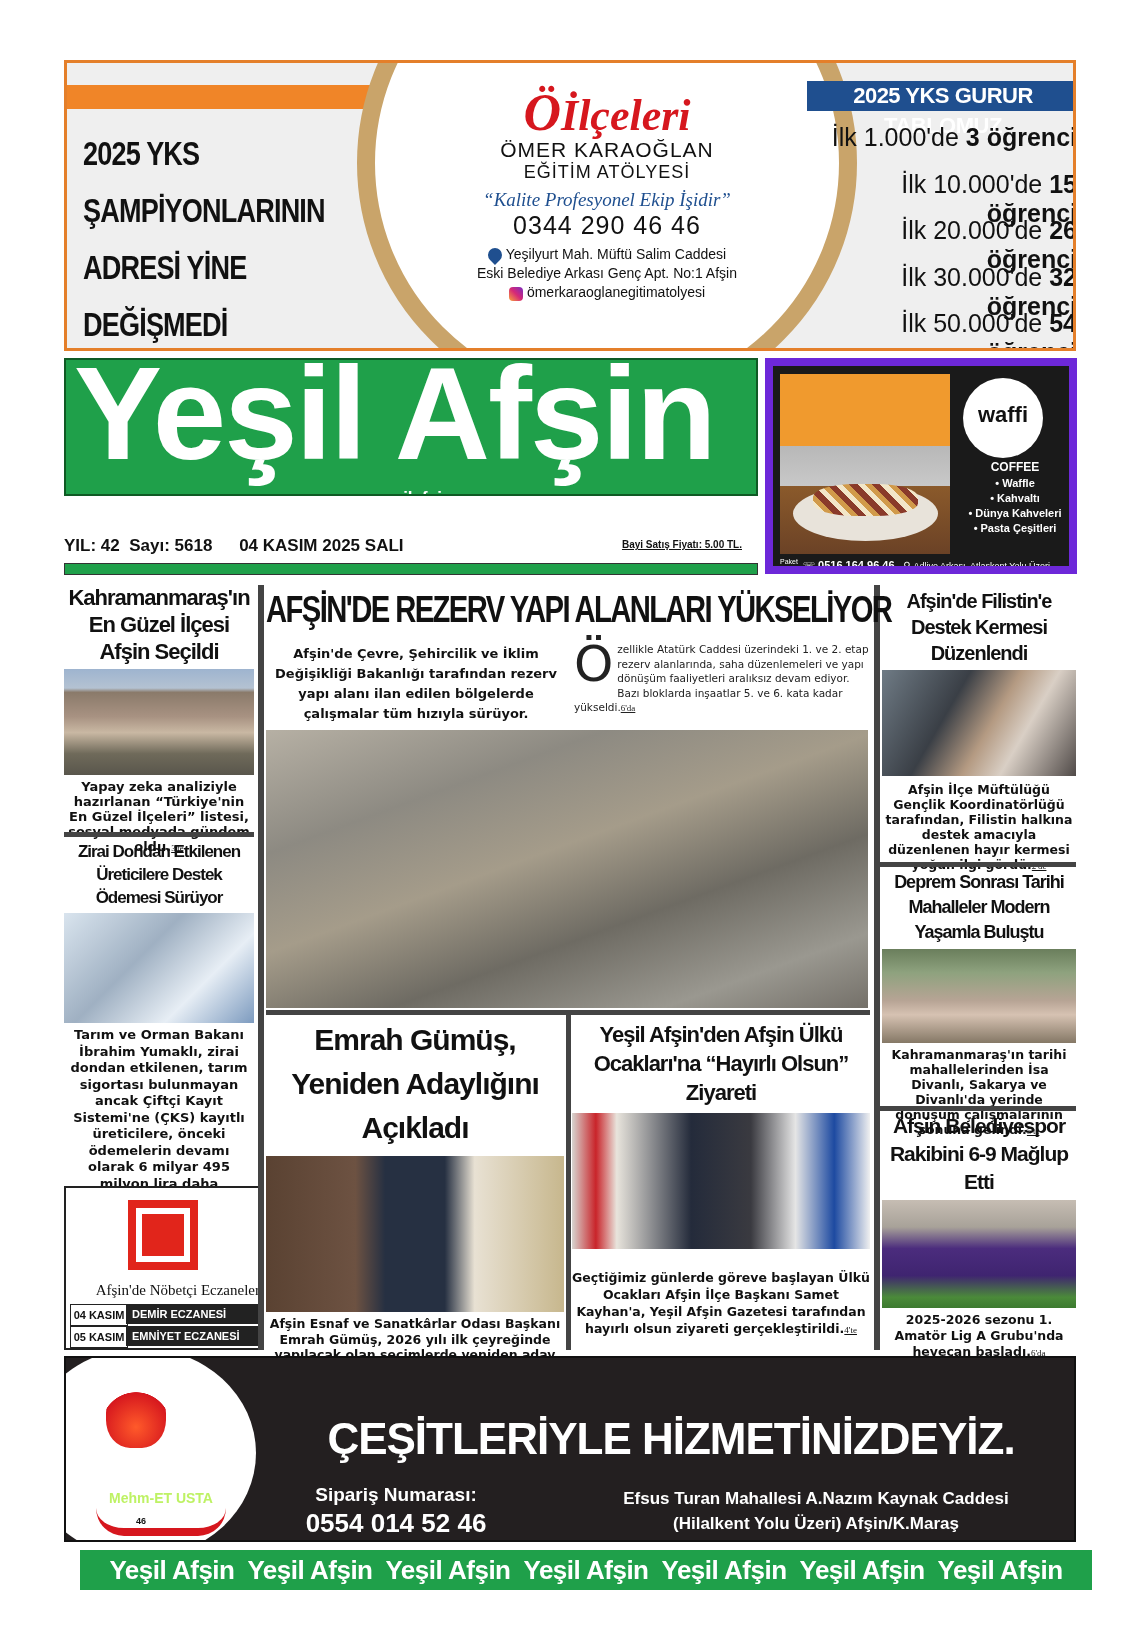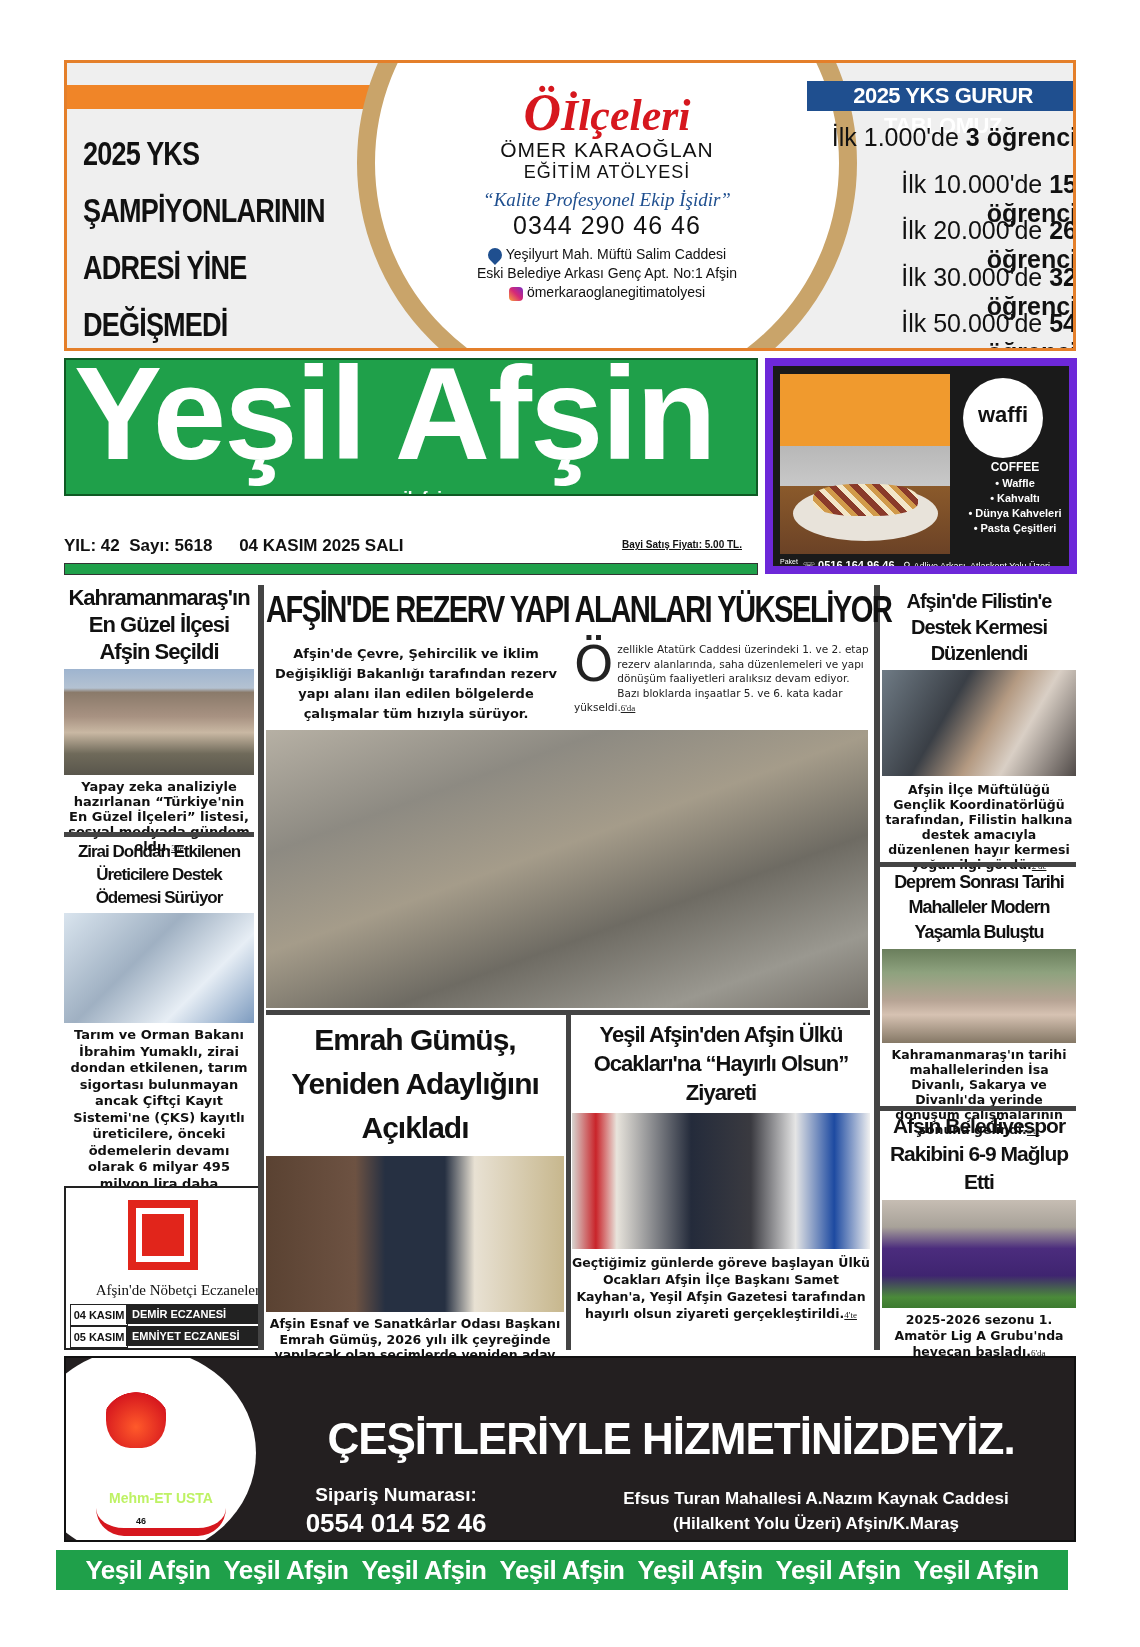--- a/index.html
+++ b/index.html
@@ -39,21 +39,21 @@
   .frost{background:linear-gradient(135deg,#d9e4ee,#9fb0c2 40%,#e7eef5 70%,#7d9bbf);}
   .construction{background:linear-gradient(160deg,#b6b0a4 0%,#8d8a82 25%,#a59c8a 45%,#6e6b63 65%,#9a9890 85%,#747069 100%);}
   .kermes{background:linear-gradient(120deg,#6f7b85 0%,#3a3f46 35%,#b49a82 55%,#d9cfc5 70%,#504a48 100%);}
   .hills{background:linear-gradient(#6a7e5c 0%,#8ea27e 25%,#b7a495 55%,#d6c2b2 70%,#857866 100%);}
   .team{background:linear-gradient(#c6bdb3 0%,#a8a299 25%,#4b2c7d 45%,#3f2470 70%,#4b8a3a 90%,#3c7a2f 100%);}
   .office{background:linear-gradient(90deg,#5a4232 0%,#6d5242 30%,#263042 40%,#263042 60%,#e8e1d3 70%,#c7b78d 100%);}
   .visit{background:linear-gradient(90deg,#d7d4cf 0%,#c9242a 8%,#e8e4dc 15%,#242b3b 40%,#3a3a40 60%,#e5e5e5 75%,#1d4aa1 88%,#f0f0f0 100%);}
   
   #cigerad{left:64px;top:1356px;width:1012px;height:186px;background:#231f20;border:2px solid #111;overflow:hidden;}
   #cigerad .logo{left:-40px;top:-10px;width:230px;height:210px;border-radius:50%;background:#fff;}
-  #bottomband{left:56px;top:1550px;width:1012px;height:40px;background:#1fa04a;color:#fff;font-weight:bold;font-size:26px;line-height:40px;white-space:nowrap;overflow:hidden;text-align:center;letter-spacing:-.5px;}
+  #bottomband{left:80px;top:1550px;width:1012px;height:40px;background:#1fa04a;color:#fff;font-weight:bold;font-size:26px;line-height:40px;white-space:nowrap;overflow:hidden;text-align:center;letter-spacing:-.5px;}
   
   #pharm{left:64px;top:1186px;width:198px;height:164px;border:2px solid #222;background:#fff;}
   #pharm .e{left:62px;top:12px;width:70px;height:70px;background:#e1251b;}
   #pharm .e span{position:absolute;left:8px;top:8px;width:54px;height:54px;background:#fff;}
   #pharm .e b{position:absolute;left:14px;top:14px;width:42px;height:42px;background:#e1251b;}
   .prow{left:4px;width:188px;height:20px;font-size:11px;font-weight:bold;}
   .prow .d{position:absolute;left:0;top:0;width:56px;height:20px;line-height:20px;text-align:center;border:1px solid #222;background:#fff;}
   .prow .n{position:absolute;left:56px;top:0;width:132px;height:20px;line-height:20px;padding-left:6px;background:#222;color:#fff;}
 </style>
 </head>
@@ -165,21 +165,21 @@
 <div class="abs" style="left:266px;top:1018px;width:298px;">
   <div class="hl" style="font-size:30px;line-height:44px;">Emrah Gümüş, Yeniden Adaylığını Açıkladı</div>
   <div class="img office" style="height:156px;margin-top:6px;"></div>
   <div class="body" style="font-size:12.5px;line-height:15.5px;margin-top:4px;"><span>Afşin Esnaf ve Sanatkârlar Odası Başkanı Emrah Gümüş, 2026 yılı ilk çeyreğinde yapılacak olan seçimlerde yeniden aday olduğunu açıkladı.</span><span class="ref">5'te</span></div>
 </div>
 <div class="abs sep" style="left:566px;top:1015px;width:5px;height:335px;"></div>
 
 <div class="abs" style="left:572px;top:1020px;width:298px;">
   <div class="hl" style="font-size:22px;line-height:29px;">Yeşil Afşin'den Afşin Ülkü Ocakları'na “Hayırlı Olsun” Ziyareti</div>
   <div class="img visit" style="height:136px;margin-top:6px;"></div>
-  <div class="body" style="font-size:12.5px;line-height:17px;margin-top:5px;"><span>Geçtiğimiz günlerde göreve başlayan Ülkü Ocakları Afşin İlçe Başkanı Samet Kayhan'a, Yeşil Afşin Gazetesi tarafından hayırlı olsun ziyareti gerçekleştirildi.</span><span class="ref">4'te</span></div>
+  <div class="body" style="font-size:12.5px;line-height:17px;margin-top:20px;"><span>Geçtiğimiz günlerde göreve başlayan Ülkü Ocakları Afşin İlçe Başkanı Samet Kayhan'a, Yeşil Afşin Gazetesi tarafından hayırlı olsun ziyareti gerçekleştirildi.</span><span class="ref">4'te</span></div>
 </div>
 
 <div class="abs" style="left:882px;top:588px;width:194px;">
   <div class="hl" style="font-size:20px;line-height:26px;">Afşin'de Filistin'e Destek Kermesi Düzenlendi</div>
   <div class="img kermes" style="height:106px;margin-top:4px;"></div>
   <div class="body" style="font-size:12.5px;line-height:15px;margin-top:6px;"><span>Afşin İlçe Müftülüğü Gençlik Koordinatörlüğü tarafından, Filistin halkına destek amacıyla düzenlenen hayır kermesi yoğun ilgi gördü.</span><span class="ref">2'de</span></div>
 </div>
 <div class="abs sep" style="left:880px;top:862px;width:196px;height:5px;"></div>
 <div class="abs" style="left:882px;top:870px;width:194px;">
   <div class="hl" style="font-size:18px;line-height:25px;">Deprem Sonrası Tarihi Mahalleler Modern Yaşamla Buluştu</div>

